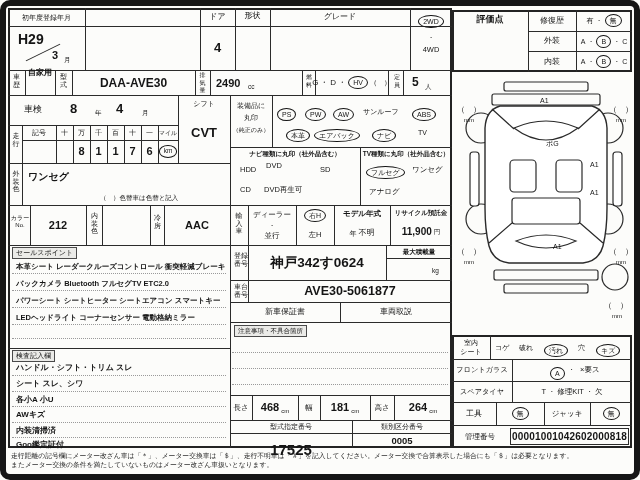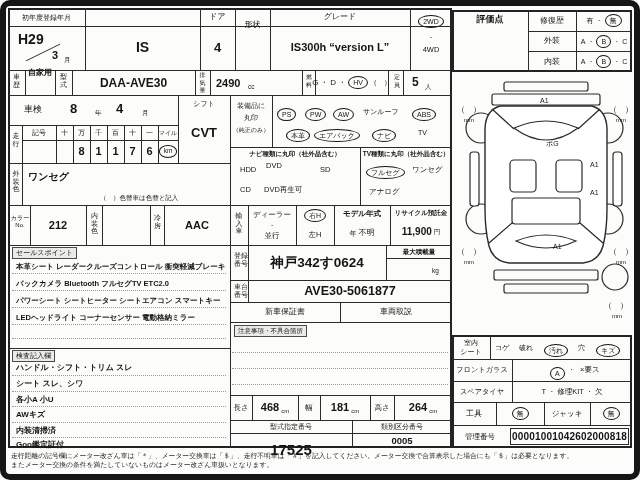--- a/index.html
+++ b/index.html
@@ -88,27 +88,25 @@
   <i class="v" style="left:320px;top:395px;height:25px"></i>
   <i class="v" style="left:370px;top:395px;height:25px"></i>
   <i class="v" style="left:394px;top:395px;height:25px"></i>
   <i class="v" style="left:352px;top:420px;height:28px"></i>
 
   <div class="c s7" style="left:8px;top:9px;width:77px;height:16px">初年度登録年月</div>
   <span class="t s14 w" style="left:18px;top:32px">H29</span>
   <i class="h" style="left:24px;top:52px;width:38px;transform:rotate(-26deg)"></i>
   <span class="t s11 w" style="left:52px;top:50px">3</span>
   <span class="t s65" style="left:64px;top:57px">月</span>
-  <div class="c s14 w" style="left:85px;top:26px;width:115px;height:42px">IS</div>
   <div class="c s8" style="left:200px;top:9px;width:35px;height:16px">ドア</div>
   <div class="c s13 w" style="left:200px;top:26px;width:35px;height:42px">4</div>
-  <div class="c s8" style="left:235px;top:9px;width:35px;height:32px">形状</div>
+  <div class="c s8" style="left:235px;top:0;width:35px;height:32px">形状</div>
   <div class="c s11" style="left:235px;top:26px;width:35px;height:42px"></div>
   <div class="c s8" style="left:270px;top:9px;width:140px;height:16px">グレード</div>
-  <div class="c s11 w" style="left:270px;top:26px;width:140px;height:42px">IS300h “version L”</div>
   <div class="c" style="left:410px;top:13px;width:42px;height:17px">
       <span class="circ s7">2WD</span>
     </div>
   <div class="c s7" style="left:410px;top:33px;width:42px;height:8px">・</div>
   <div class="c s75" style="left:410px;top:43px;width:42px;height:14px">4WD</div>
 
   <div class="vert" style="left:10px;top:73px;width:13px">車歴</div>
   <div class="c s8 w" style="left:25px;top:60px;width:30px;height:25px">自家用</div>
   <div class="vert" style="left:57px;top:73px;width:13px">型式</div>
   <div class="c s12 w" style="left:72px;top:70px;width:123px;height:25px">DAA-AVE30</div>

